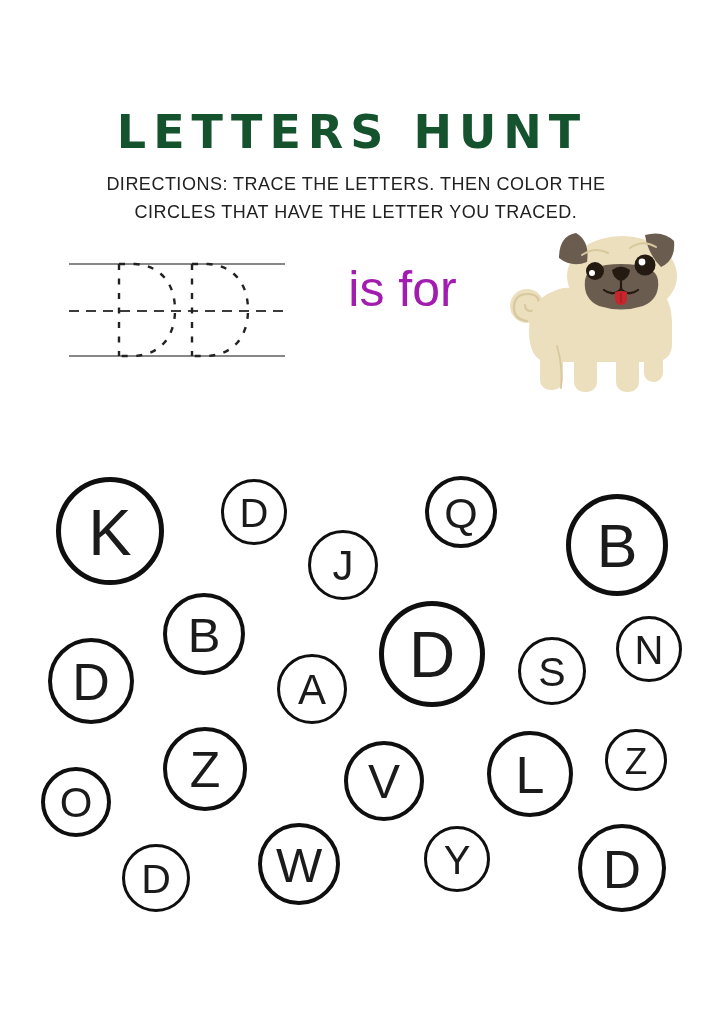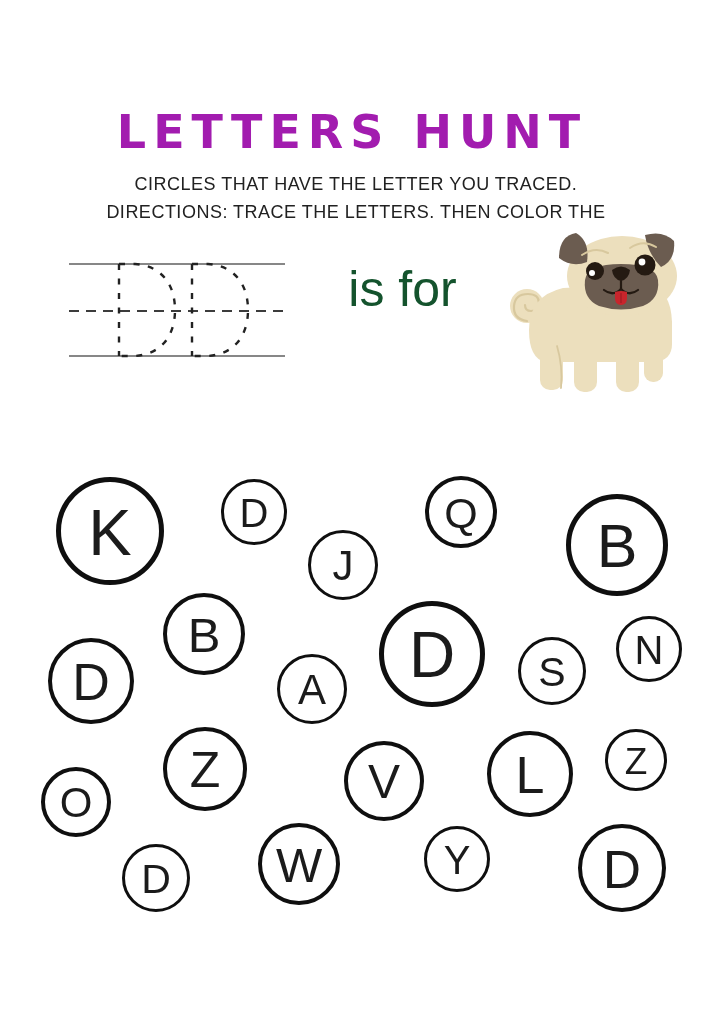--- a/index.html
+++ b/index.html
@@ -10,40 +10,40 @@
   .title{position:absolute;top:74px;left:0;width:704px;text-align:center;
          font-family:"DejaVu Sans",sans-serif;font-weight:700;font-size:46px;
          letter-spacing:7px;color:#5d5349;}
 
   .directions{position:absolute;top:170px;left:0;width:712px;text-align:center;
               font-size:18px;line-height:28px;letter-spacing:0.5px;color:#212121;}
 
   .trace-area{position:absolute;left:69px;top:259px;width:216px;height:102px;}
 
   .phrase{position:absolute;left:300px;top:260px;width:205px;text-align:center;
-          font-size:50px;line-height:58px;color:#14532d;}
+          font-size:50px;line-height:58px;color:#a21caf;}
 
   .dog{position:absolute;left:503px;top:226px;width:192px;height:172px;}
 
   .field{position:absolute;left:0;top:0;width:724px;height:1024px;}
   .circle{position:absolute;border-style:solid;border-color:#0f0f0f;
           border-radius:50%;display:flex;align-items:center;justify-content:center;
           box-sizing:border-box;color:#1b1b1b;background:#ffffff;}
   .circle span{line-height:1;transform:translateY(1px);}
 </style>
 </head>
 <body>
 
 <div class="page">
 
-  <h1 class="title" style="color: #a21caf;">LETTERS HUNT</h1>
+  <h1 class="title" style="color: #14532d;">LETTERS HUNT</h1>
 
   <div class="directions" style="color: rgb(33, 33, 33);">
+    <div>DIRECTIONS:  TRACE THE LETTERS. THEN COLOR THE</div>
     <div>CIRCLES THAT HAVE THE LETTER YOU TRACED.</div>
-    <div>DIRECTIONS:  TRACE THE LETTERS. THEN COLOR THE</div>
   </div>
 
   <div class="trace-area">
     <svg width="216" height="102" viewBox="0 0 216 102">
       <line x1="0" y1="5" x2="216" y2="5" stroke="#5f5f5f" stroke-width="1.6"></line>
       <line x1="0" y1="52" x2="216" y2="52" stroke="#3c3c3c" stroke-width="2" stroke-dasharray="10 7"></line>
       <line x1="0" y1="97" x2="216" y2="97" stroke="#5f5f5f" stroke-width="1.6"></line>
       <g stroke="#222222" stroke-width="2.4" fill="none" stroke-dasharray="6 8.5">
         <path d="M50 5 V97"></path>
         <path d="M50 5 h16 c28 2 40 22 40 46 c0 24 -12 44 -40 46 h-16"></path>

